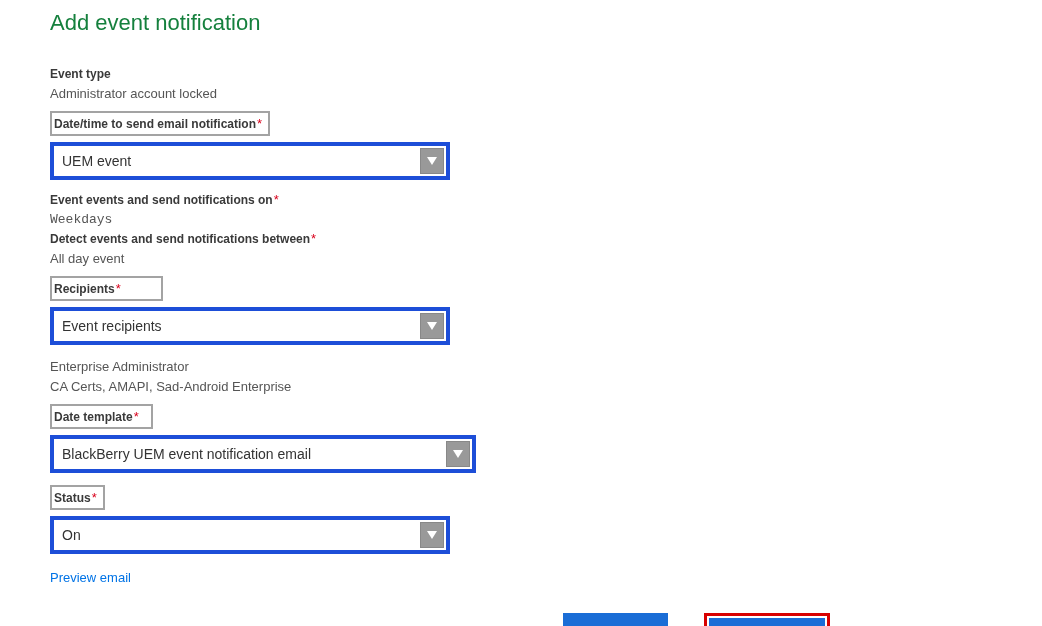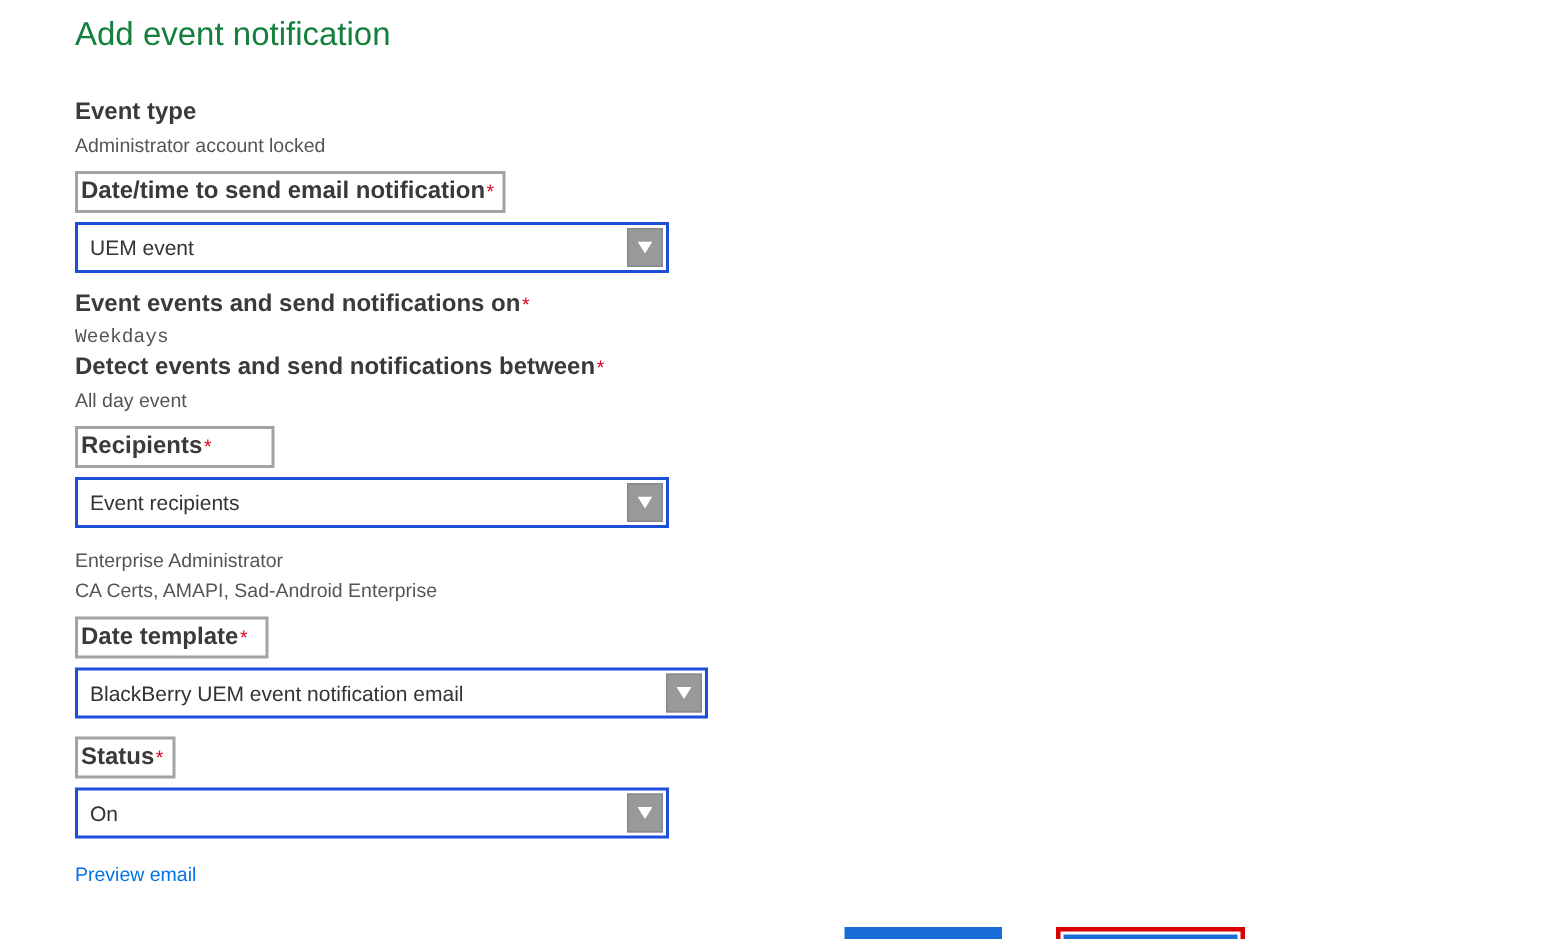--- a/index.html
+++ b/index.html
@@ -14,21 +14,21 @@
       padding: 10px 0 0 50px;
       width: 760px;
     }
     .page-title {
       font-size: 22px;
       font-weight: normal;
       color: #15803d;
       margin: 0 0 30px 0;
     }
     .field-label {
-      font-size: 16px;
+      font-size: 12px;
       font-weight: bold;
       color: #3a3a3a;
       display: inline-block;
     }
     .req {
       color: #d9001b;
       margin-left: 1px;
     }
     .static-value {
       font-size: 13px;
@@ -41,21 +41,21 @@
       display: inline-block;
       padding: 3px 6px 3px 2px;
       margin-bottom: 6px;
     }
     .section {
       margin-bottom: 10px;
     }
     .select-wrap {
       width: 392px;
       height: 30px;
-      border: 2px solid #1d4ed8;
+      border: 4px solid #1d4ed8;
       background: #fff;
       display: flex;
       align-items: stretch;
       margin-top: 0px;
       margin-bottom: 12px;
     }
     .select-text {
       flex: 1;
       padding: 6px 8px;
       font-size: 14px;

